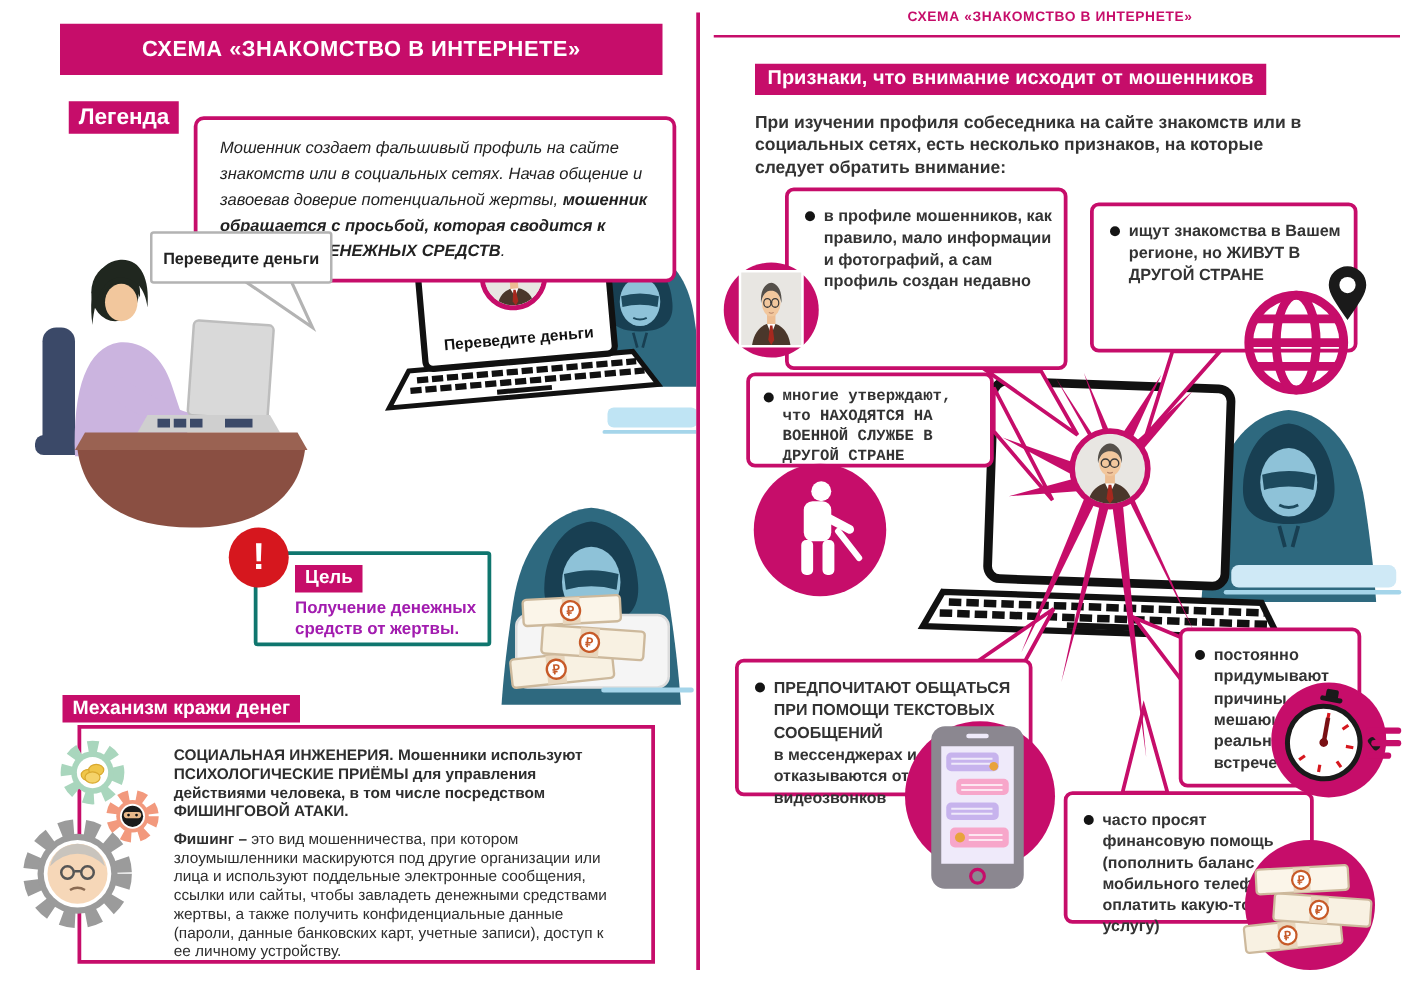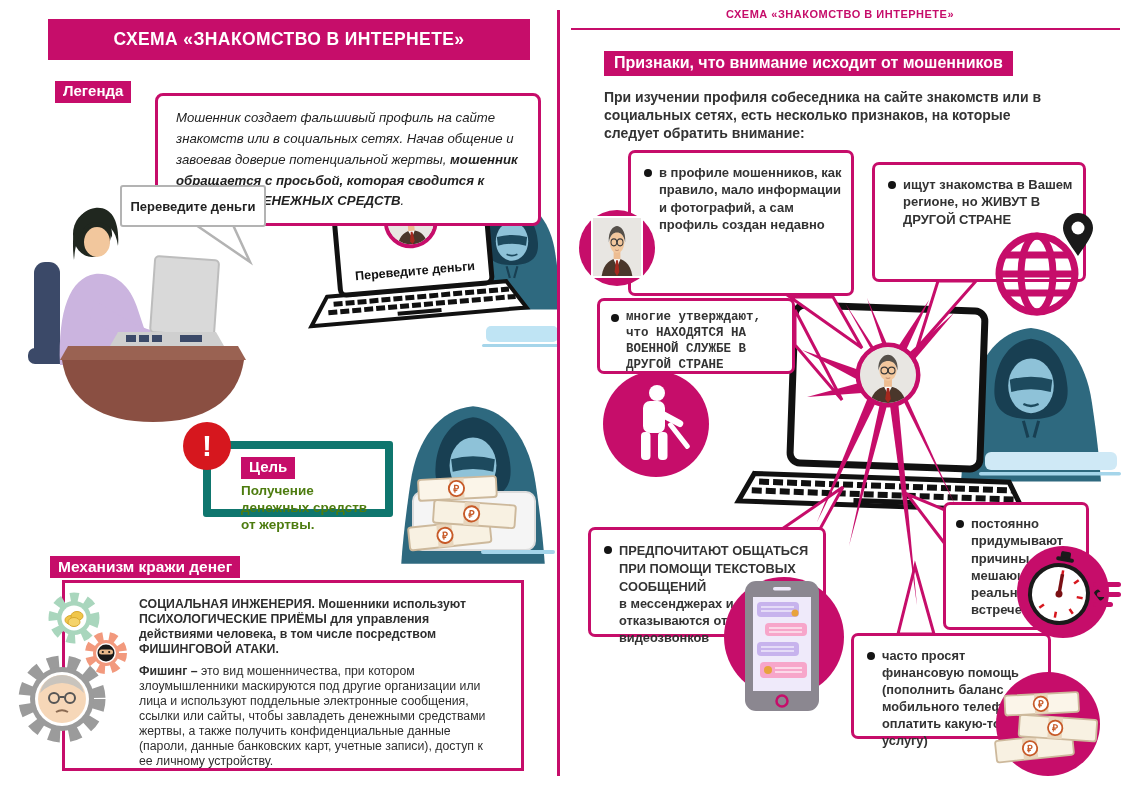--- a/index.html
+++ b/index.html
@@ -64,21 +64,21 @@
         <text x="52" y="17" font-size="11" fill="#c75a28" text-anchor="middle" font-weight="bold">₽</text>
       </g>
     </g>
   </defs>
 </svg>
 
 <div id="canvas">
 
   <div class="abs banner z5" style="left:48px;top:19px;width:482px;height:41px;display:flex;align-items:center;justify-content:center;font-size:17.5px;letter-spacing:.4px;">СХЕМА «ЗНАКОМСТВО В ИНТЕРНЕТЕ»</div>
 
-  <div class="abs tag z5" style="left:55px;top:81px;font-size:15px;">Легенда</div>
+  <div class="abs tag z5" style="left:55px;top:81px;font-size:18px;">Легенда</div>
 
   <div class="abs z5" style="left:155px;top:93px;width:386px;height:133px;background:#fff;border:3px solid #c60d6a;border-radius:8px;box-sizing:border-box;padding:12px 18px;font-style:italic;font-size:13.2px;line-height:1.58;color:#222;">
     <span>Мошенник создает фальшивый профиль на сайте знакомств или в социальных сетях. Начав общение и завоевав доверие потенциальной жертвы, </span><b>мошенник обращается с просьбой, которая сводится к ПЕРЕВОДУ ДЕНЕЖНЫХ СРЕДСТВ</b><span>.</span>
   </div>
 
   <div class="abs z5" style="left:120px;top:185px;width:146px;height:42px;background:#fff;border:2.5px solid #b3b3b3;border-radius:3px;display:flex;align-items:center;justify-content:center;font-weight:bold;font-size:13px;color:#222;box-sizing:border-box;">Переведите деньги</div>
 
   <svg class="abs z1" style="left:0;top:150px;" width="557" height="420" viewBox="0 0 557 420">
 
     <polygon points="388,74 462,74 345,97" fill="#fff" stroke="#c60d6a" stroke-width="3"></polygon>
@@ -124,23 +124,23 @@
       <rect x="152" y="185" width="10" height="7" fill="#3b4968"></rect>
         <rect x="180" y="185" width="22" height="7" fill="#3b4968"></rect>
 
       <polygon points="68,196 238,196 246,210 60,210" fill="#9a6252"></polygon>
       <path d="M62,210 L244,210 C238,252 204,272 153,272 C102,272 68,252 62,210 Z" fill="#8a4f42"></path>
     </g>
   </svg>
 
   <div class="abs z8" style="left:183px;top:422px;width:48px;height:48px;border-radius:50%;background:#d6171e;color:#fff;display:flex;align-items:center;justify-content:center;font-weight:bold;font-size:30px;">!</div>
 
-  <div class="abs z5" style="left:203px;top:441px;width:190px;height:76px;background:#fff;border:8px solid #0f766e;border-radius:3px;box-sizing:border-box;padding:8px 8px 6px 30px;">
+  <div class="abs z5" style="left:203px;top:441px;width:190px;height:76px;background:#fff;border:3px solid #0f766e;border-radius:3px;box-sizing:border-box;padding:8px 8px 6px 30px;">
     <span class="tag" style="font-size:15px;">Цель</span>
-    <div style="font-weight:bold;font-size:13.5px;color:#4d7c0f;margin-top:4px;line-height:1.25;">Получение денежных средств от жертвы.</div>
+    <div style="font-weight:bold;font-size:13.5px;color:#a21caf;margin-top:4px;line-height:1.25;">Получение денежных средств от жертвы.</div>
   </div>
 
   <svg class="abs z1" style="left:385px;top:400px;" width="175" height="165" viewBox="0 0 175 165">
     <use href="#hoodie" transform="translate(10,0) scale(0.78)"></use>
     <rect x="28" y="92" width="122" height="58" rx="9" fill="#f5f5f5" stroke="#dcdcdc" stroke-width="2"></rect>
     <rect x="96" y="150" width="74" height="4" rx="2" fill="#a5d5ea"></rect>
     <use href="#money" transform="translate(22,76) scale(0.95)"></use>
   </svg>
 
   <div class="abs tag" style="left:50px;top:556px;font-size:15.5px;z-index:6;">Механизм кражи денег</div>

